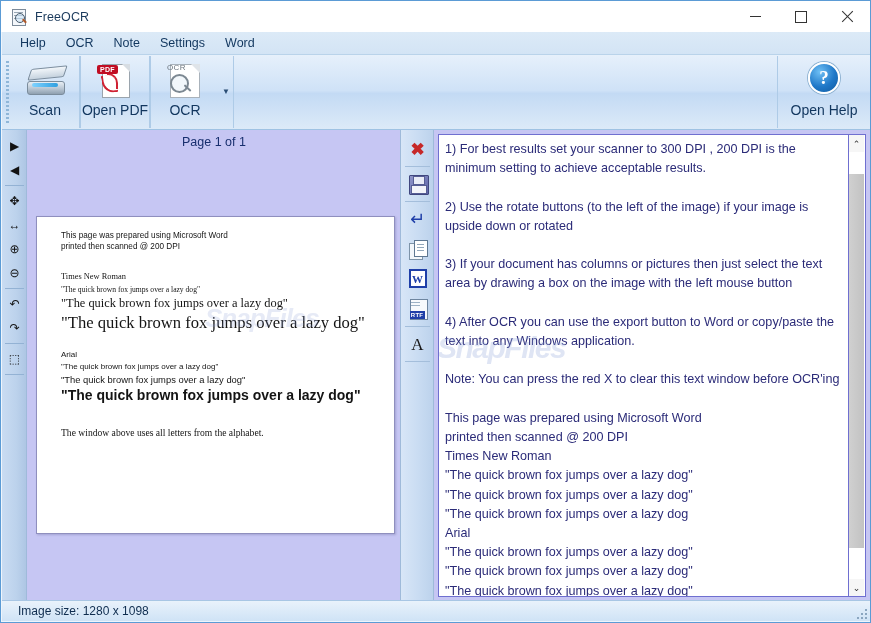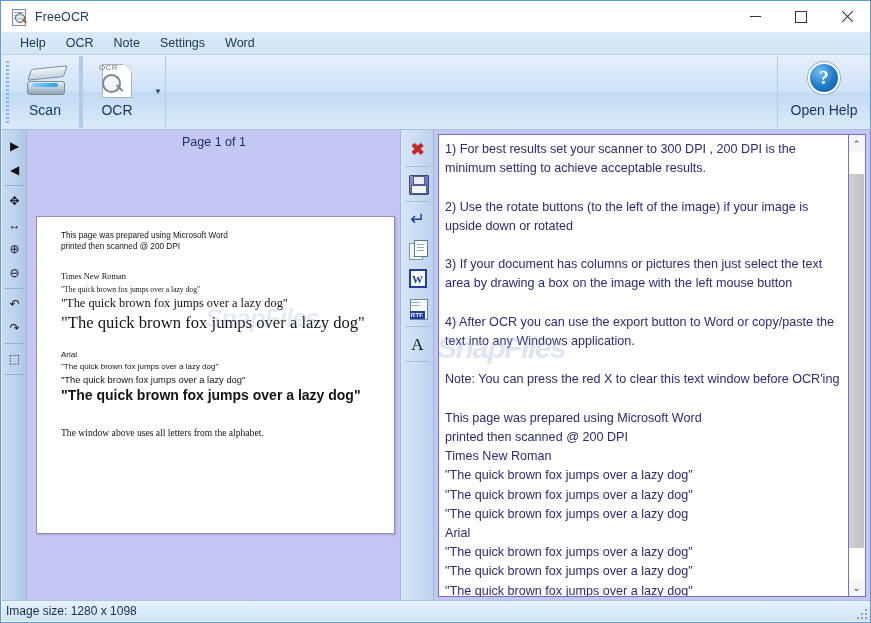--- a/index.html
+++ b/index.html
@@ -491,21 +491,21 @@
   
   .statusbar {
     position:absolute; left:1px; bottom:1px;
     width:868px; height:21px;
     background: linear-gradient(180deg,#e9f2fb 0%, #cfe3f6 100%);
     border-top:1px solid #a8c6e4;
     box-sizing:border-box;
     display:flex; align-items:center;
   }
   .status-text {
-    font-size:12px; color:#0f2d4f; padding-left:4px;
+    font-size:12px; color:#0f2d4f; padding-left:16px;
   }
   .resize-grip {
     position:absolute; right:3px; bottom:2px;
     width:12px; height:12px;
   }
   .resize-grip i {
     position:absolute; width:2px; height:2px; background:#8aa6c0;
   }
 </style>
 </head>
@@ -552,20 +552,31 @@
           <span class="body"></span>
             <span class="beam"></span>
             <span class="lid"></span>
         </div>
         <span class="tb-label">Scan</span>
       </div>
       <div class="tb-sep"></div>
 
       <div class="tb-sep"></div>
 
+      <div class="tb-btn">
+        <div class="tb-icon ic-pdf">
+          <span class="page">
+              <span class="fold"></span>
+            </span>
+          <span class="swirl"></span>
+            <span class="swirl2"></span>
+          <span class="tag">PDF</span>
+        </div>
+        <span class="tb-label">Open PDF</span>
+      </div>
       <div class="tb-sep"></div>
 
       <div class="tb-sep"></div>
 
       <div class="tb-btn">
         <div class="tb-icon ic-ocr">
           <span class="page">
               <span class="fold"></span>
             </span>
           <span class="txt">OCR</span>

